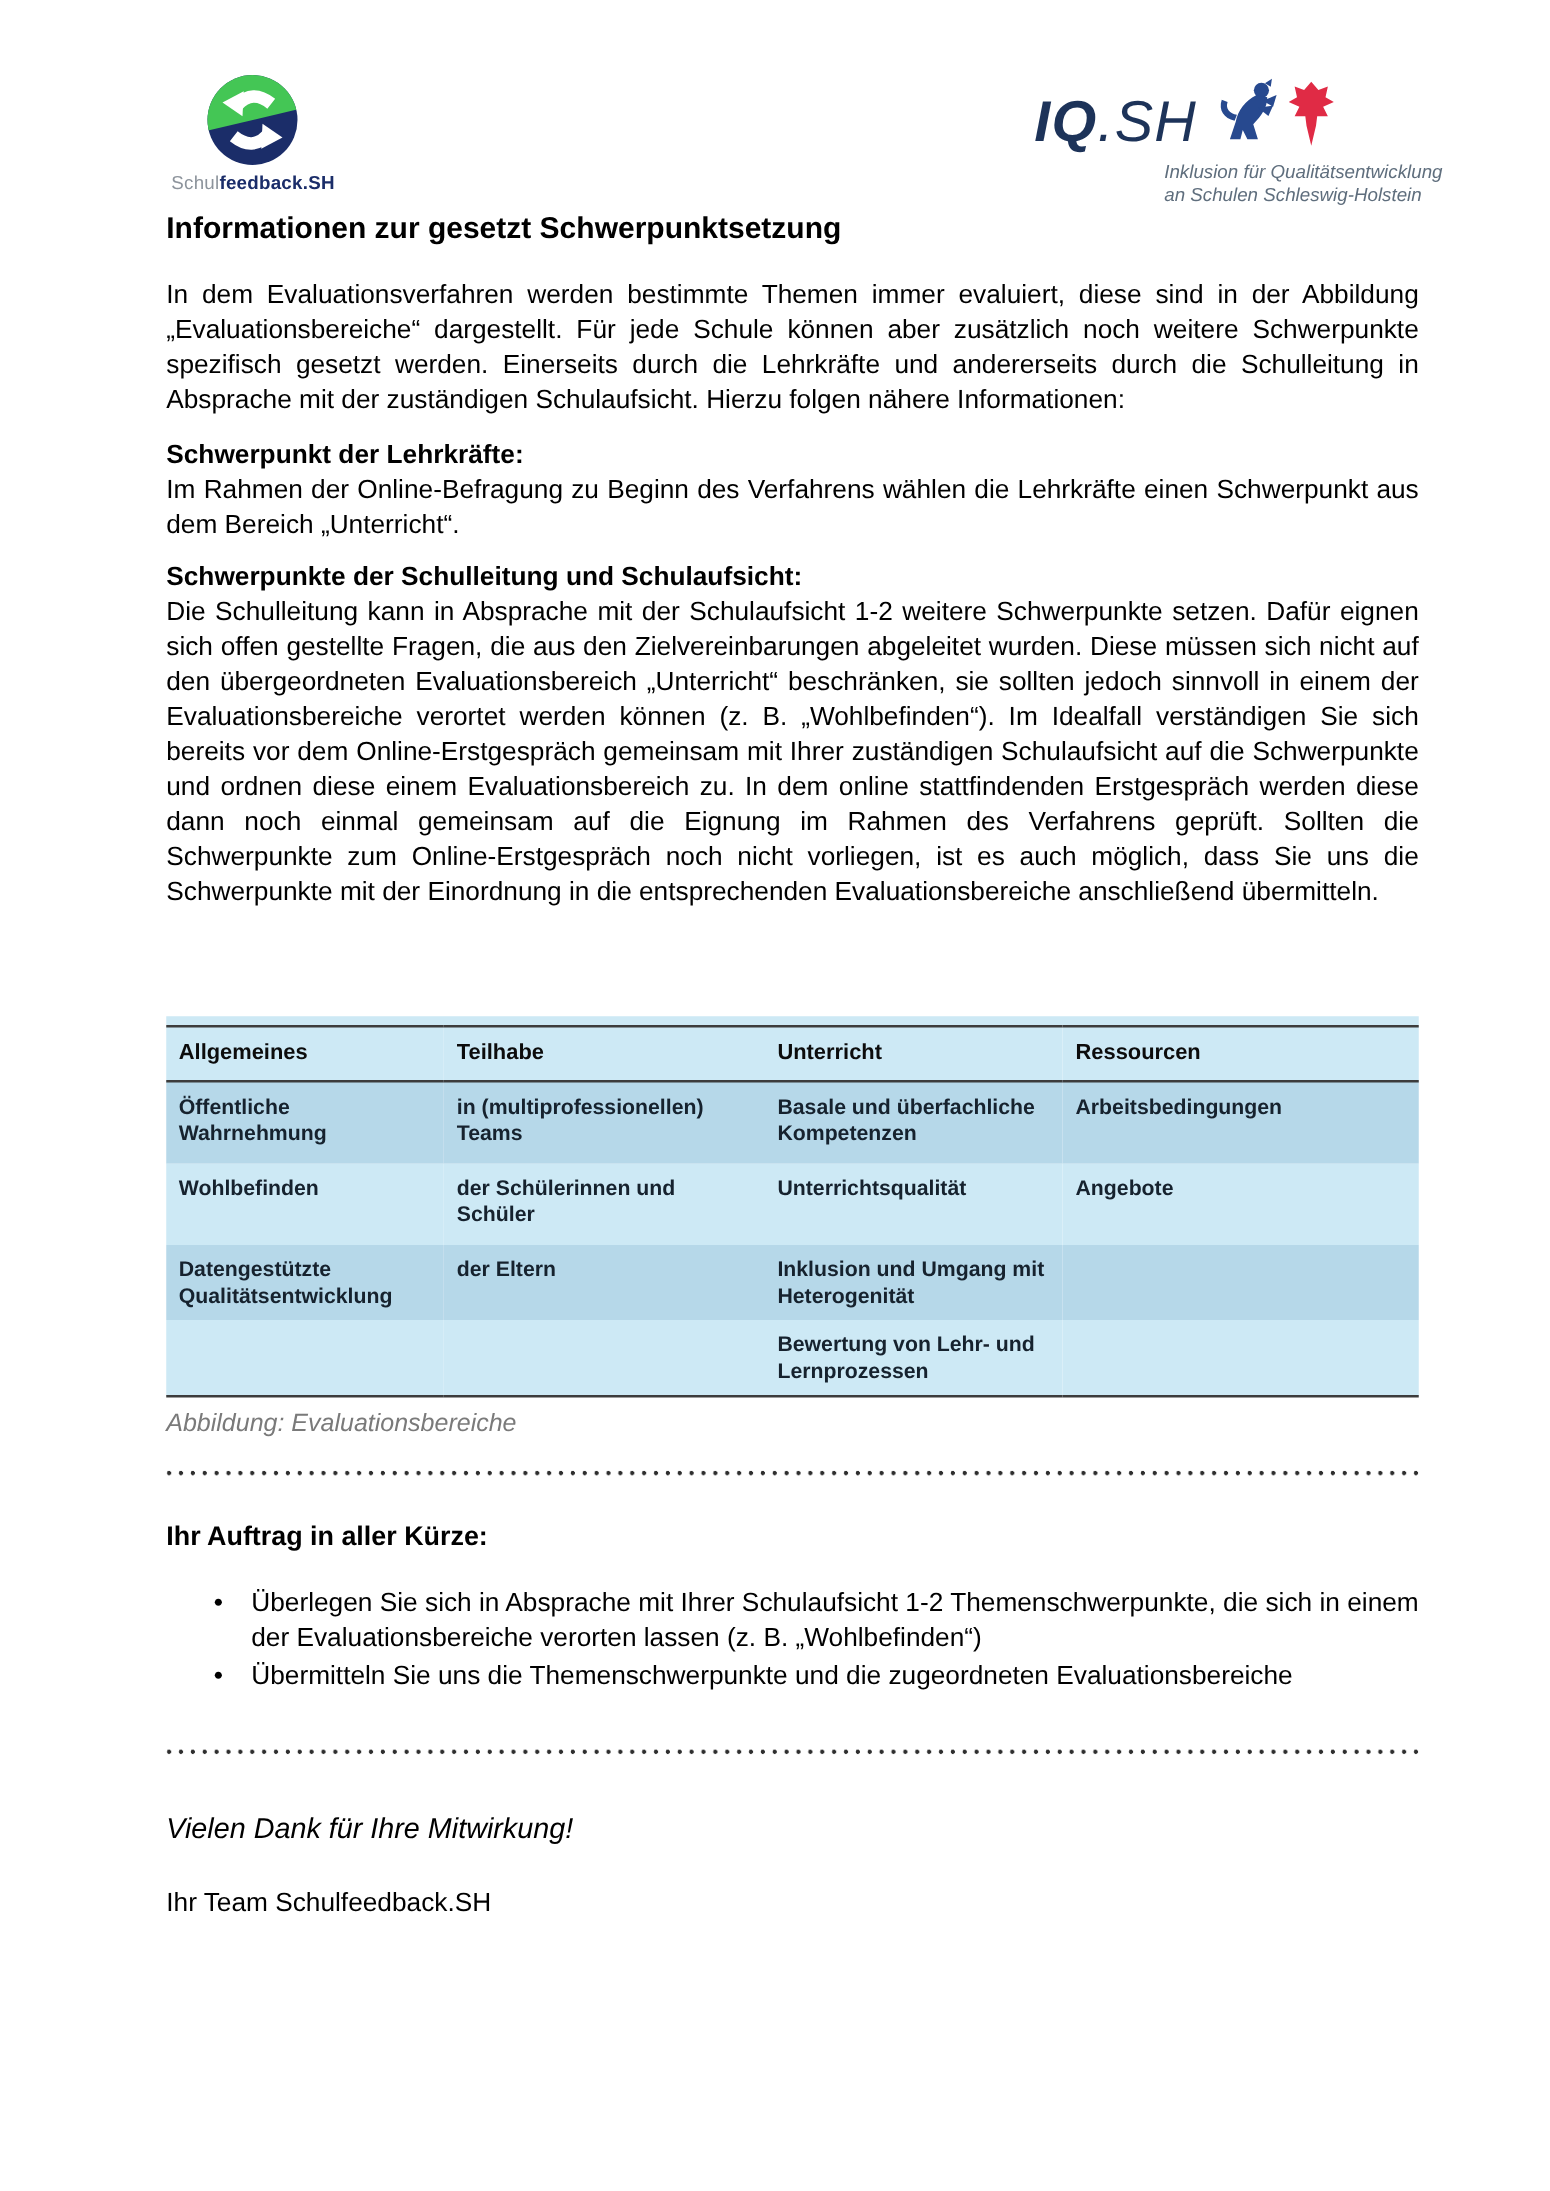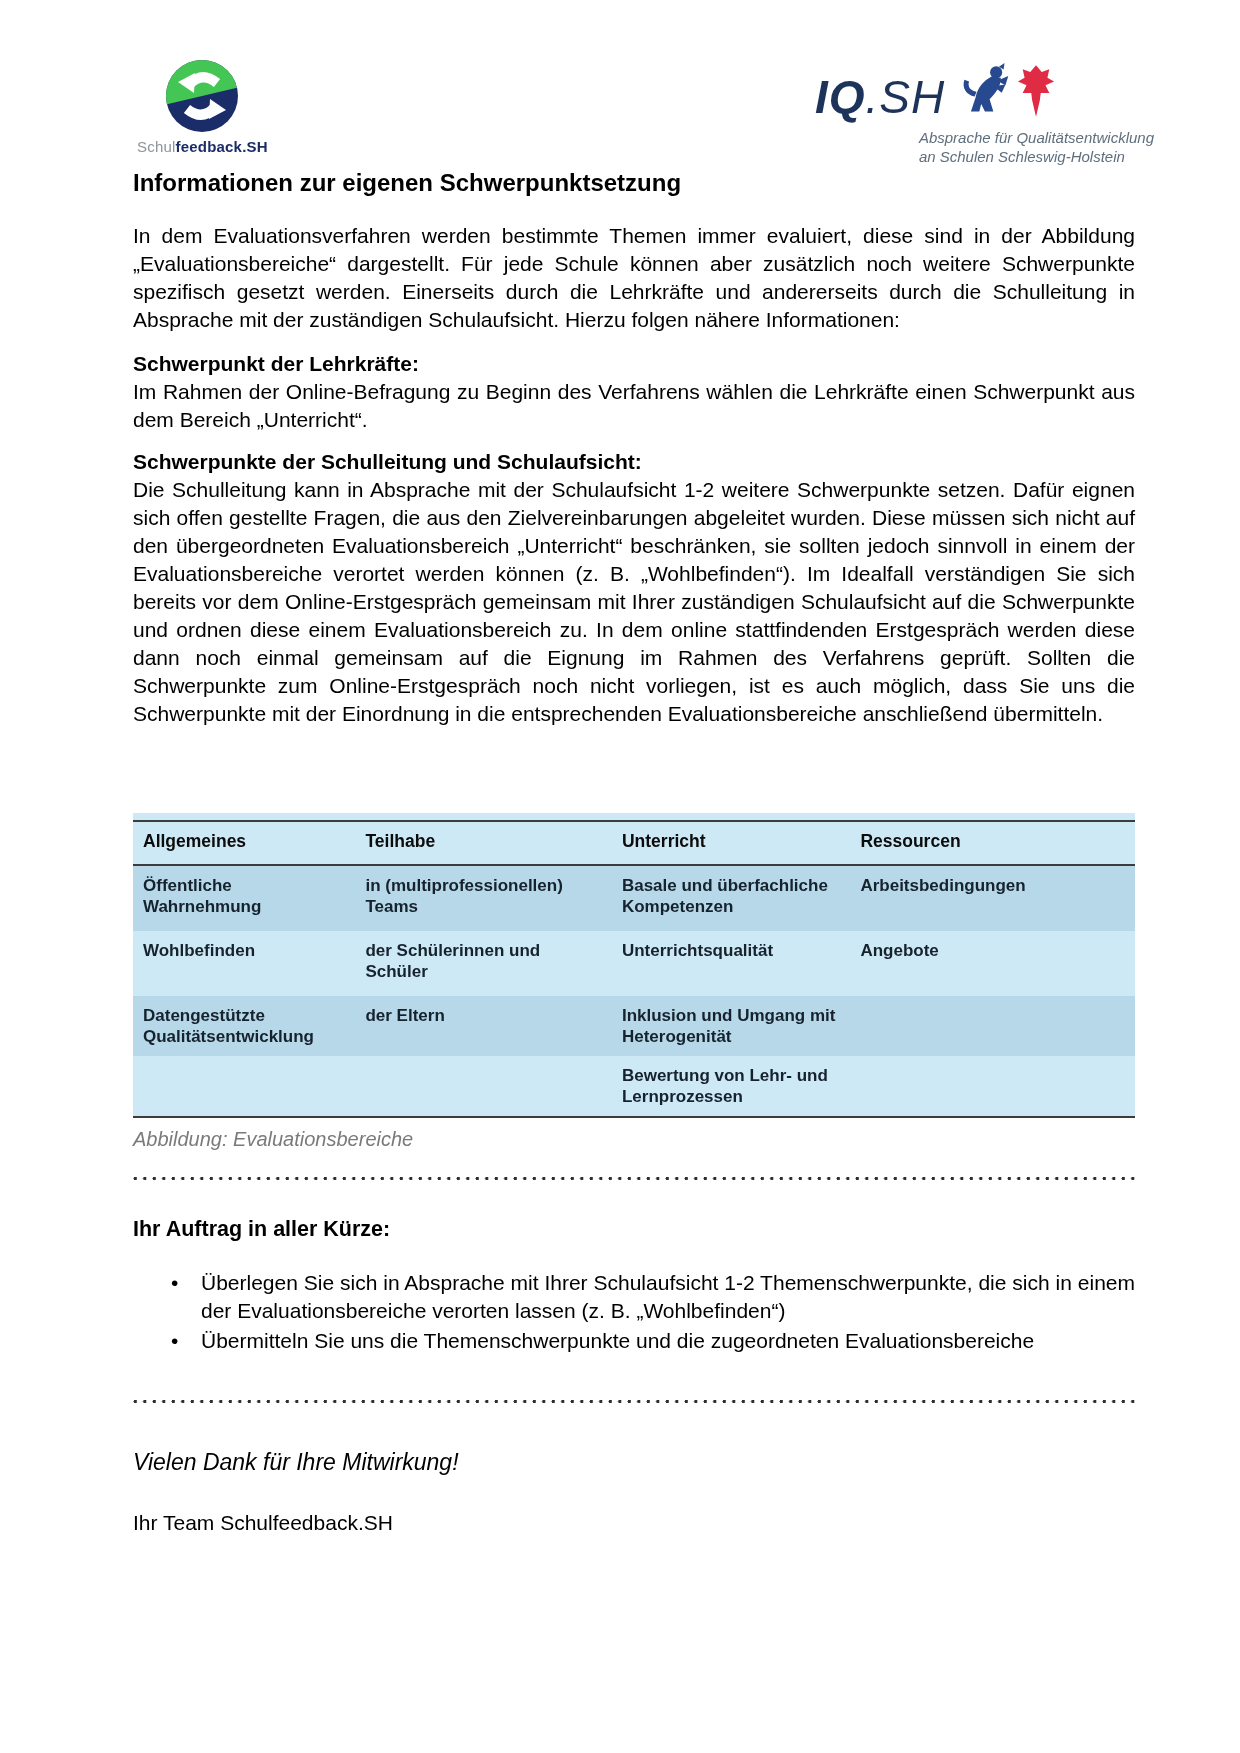--- a/index.html
+++ b/index.html
@@ -100,29 +100,29 @@
               <path d="M44 20 L56 15 53 25 Z"></path>
               <path d="M40 26 L53 24 49 33 Z"></path>
             </g>
           </svg>
           <svg width="38" height="54" viewBox="0 0 40 56" aria-hidden="true">
             <path fill="#e02b45" d="M20 1 L26 8 34 5 32 14 39 18 30 22 34 30 25 30 24 38 20 55 16 38 15 30 6 30 10 22 1 18 8 14 6 5 14 8 Z"></path>
           </svg>
         </span>
       </div>
       <div class="iq-sub">
-        <div>Absprache für Qualitätsentwicklung</div>
+        <div>Inklusion für Qualitätsentwicklung</div>
         <div>an Schulen Schleswig-Holstein</div>
       </div>
     </div>
   </div>
 
   <div class="main">
 
-    <h1>Informationen zur eigenen Schwerpunktsetzung</h1>
+    <h1>Informationen zur gesetzt Schwerpunktsetzung</h1>
 
     <p class="body-p">In dem Evaluationsverfahren werden bestimmte Themen immer evaluiert, diese sind in der Abbildung „Evaluationsbereiche“ dargestellt. Für jede Schule können aber zusätzlich noch weitere Schwerpunkte spezifisch gesetzt werden. Einerseits durch die Lehrkräfte und an­dererseits durch die Schulleitung in Absprache mit der zuständigen Schulaufsicht. Hierzu folgen nähere Informationen:</p>
 
     <h2 class="sec-h">Schwerpunkt der Lehrkräfte:</h2>
     <p class="body-p tight">Im Rahmen der Online-Befragung zu Beginn des Verfahrens wählen die Lehrkräfte einen Schwerpunkt aus dem Bereich „Unterricht“.</p>
 
     <h2 class="sec-h sec-h2">Schwerpunkte der Schulleitung und Schulaufsicht:</h2>
     <p class="body-p tight">Die Schulleitung kann in Absprache mit der Schulaufsicht 1-2 weitere Schwerpunkte set­zen. Dafür eignen sich offen gestellte Fragen, die aus den Zielvereinbarungen abgeleitet wurden. Diese müssen sich nicht auf den übergeordneten Evaluationsbereich „Unterricht“ beschränken, sie sollten jedoch sinnvoll in einem der Evaluationsbereiche verortet werden können (z. B. „Wohlbefinden“). Im Idealfall verständigen Sie sich bereits vor dem Online-Erstgespräch gemeinsam mit Ihrer zuständigen Schulaufsicht auf die Schwerpunkte und ordnen diese einem Evaluationsbereich zu. In dem online stattfindenden Erstgespräch werden diese dann noch einmal gemeinsam auf die Eignung im Rahmen des Verfahrens geprüft. Sollten die Schwerpunkte zum Online-Erstgespräch noch nicht vorliegen, ist es auch möglich, dass Sie uns die Schwerpunkte mit der Einordnung in die entsprechenden Evaluationsbereiche anschließend übermitteln.</p>
 
     <div class="table-wrap">

